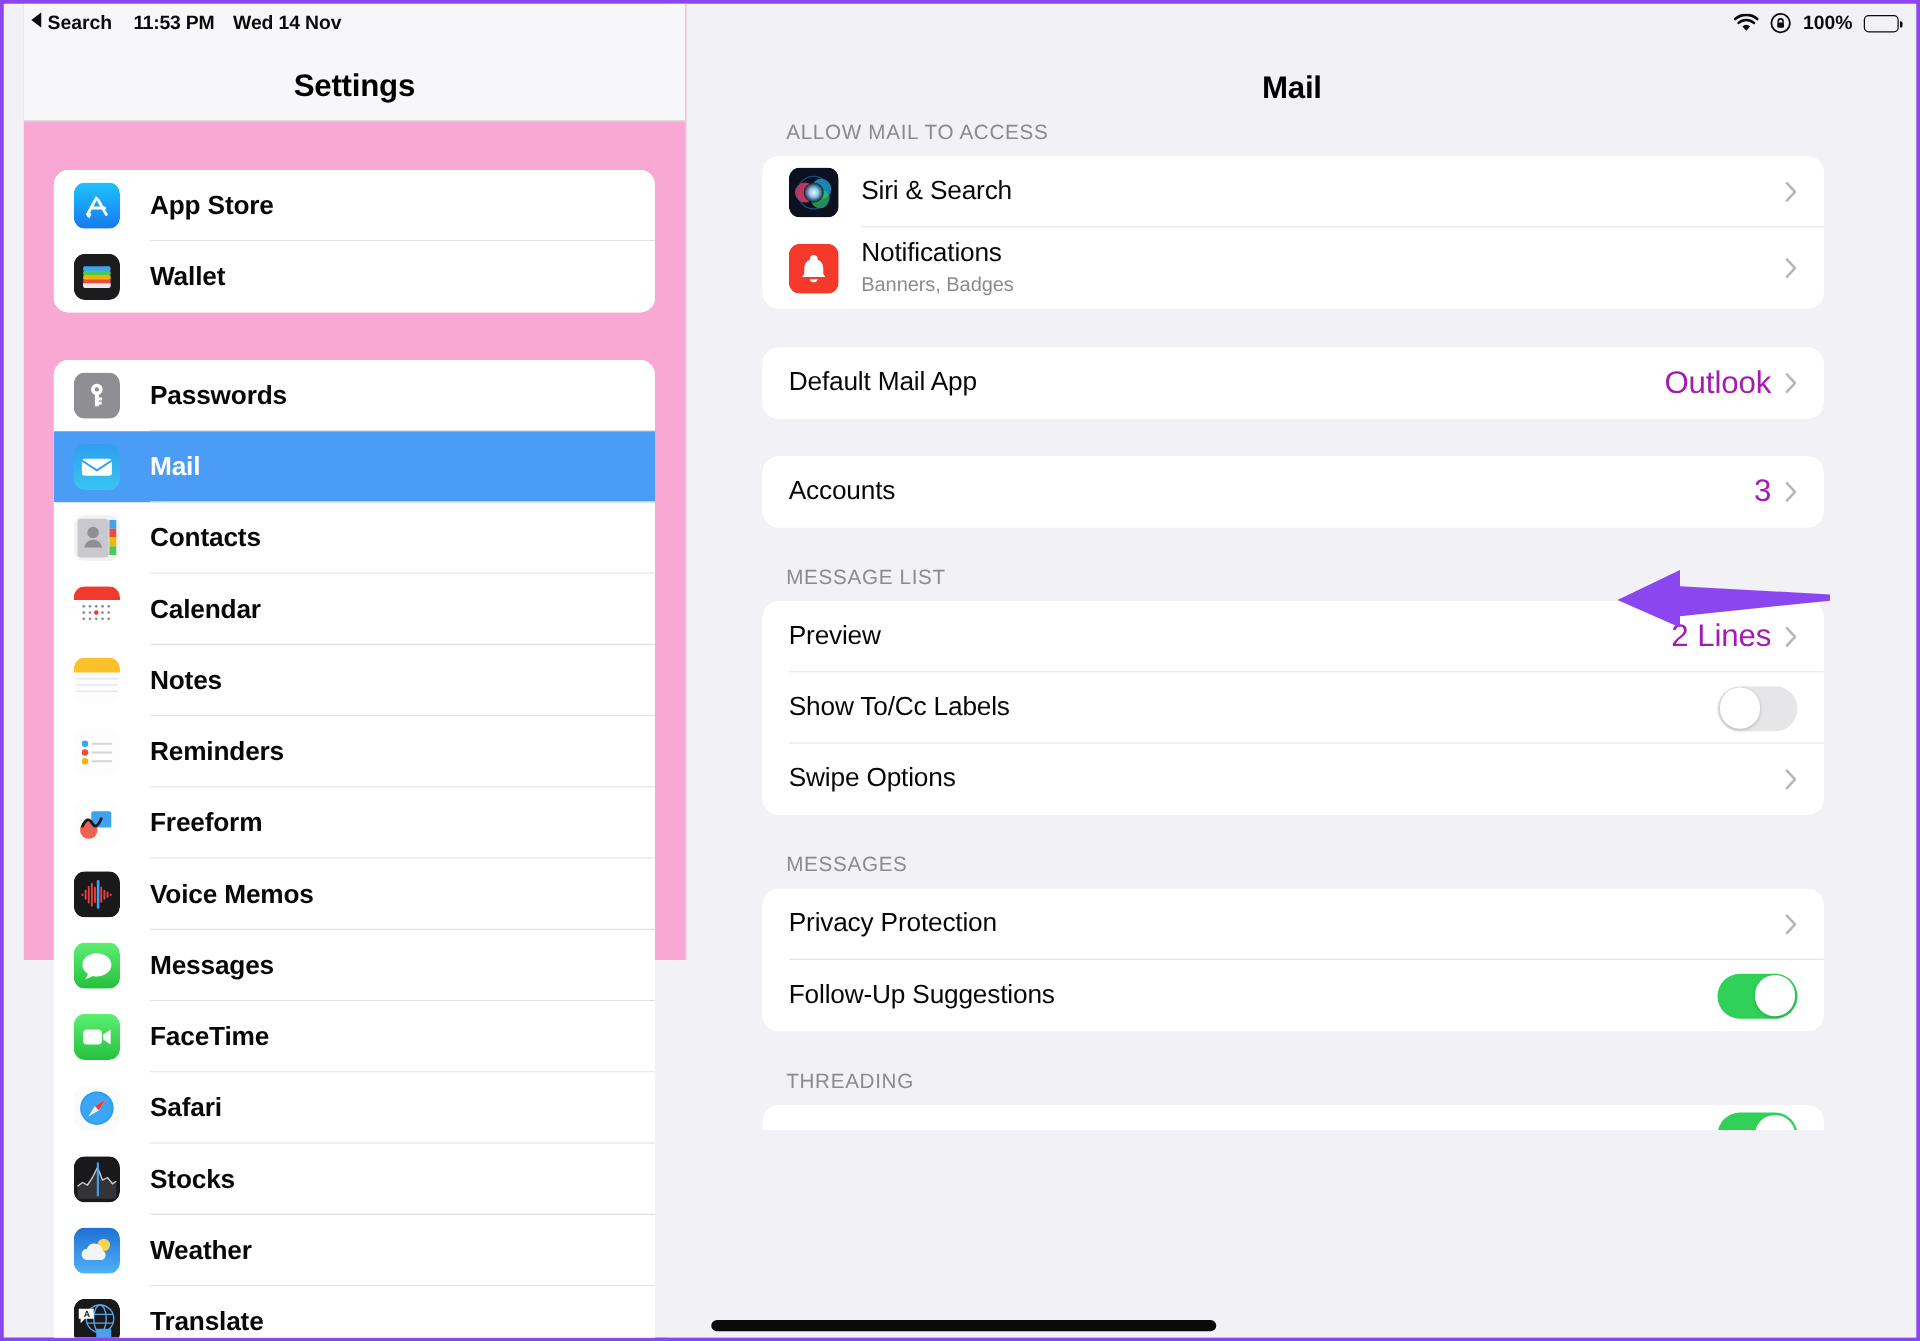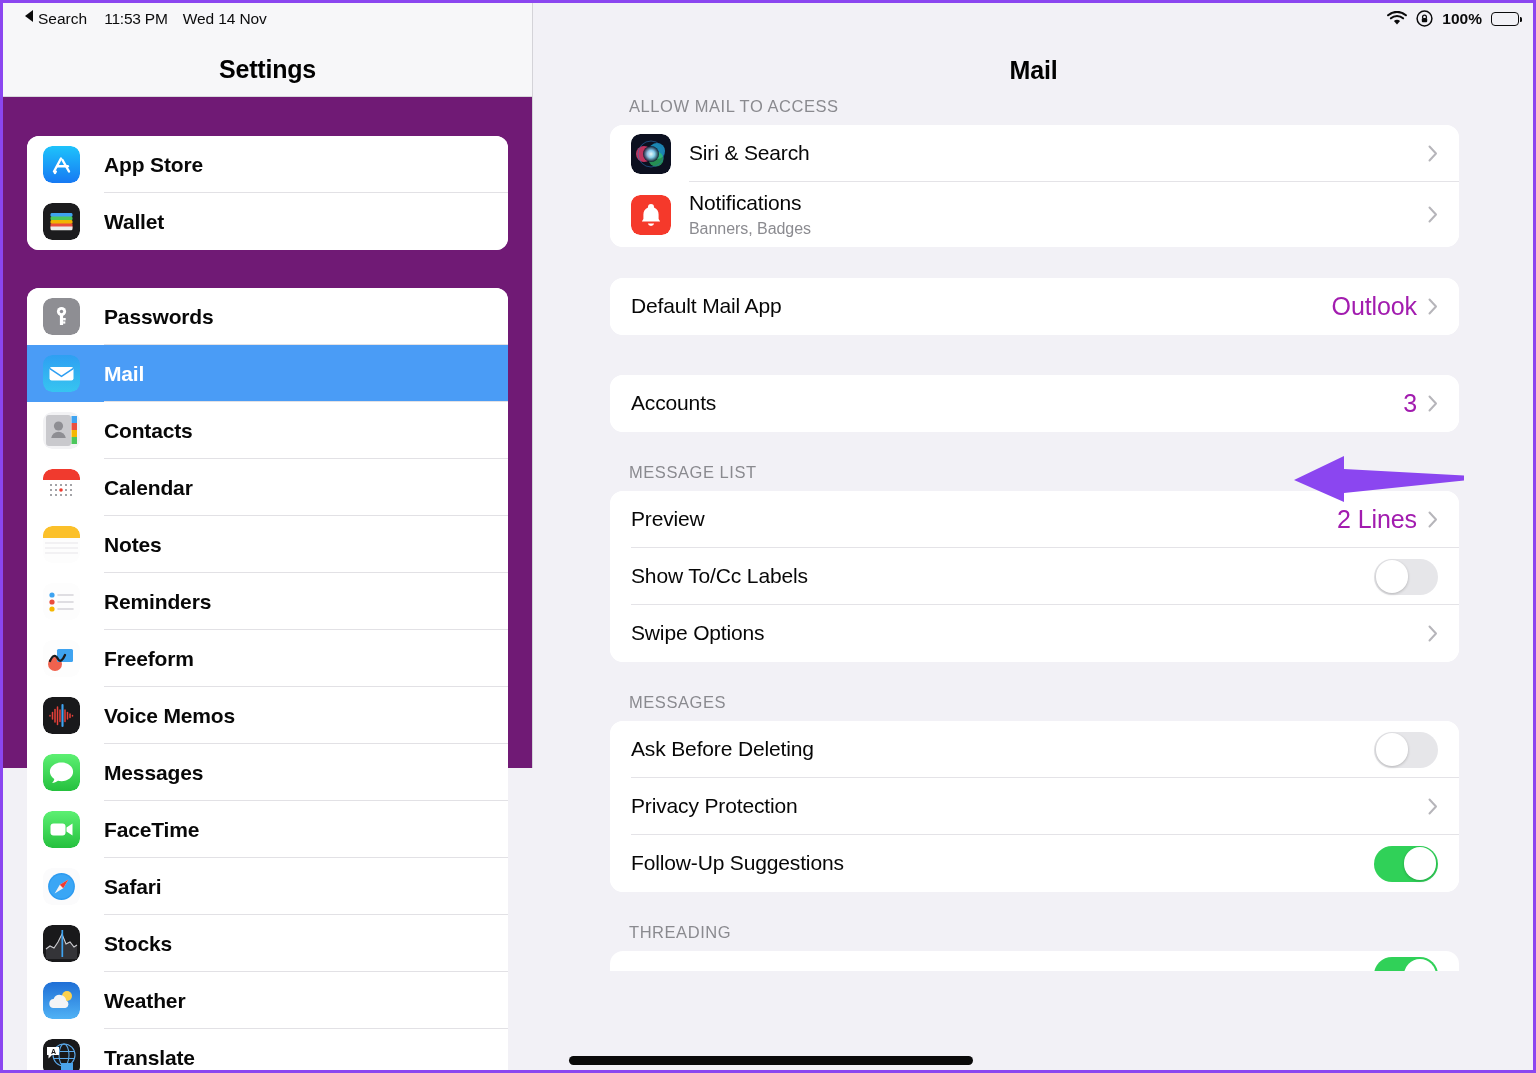--- a/index.html
+++ b/index.html
@@ -17,21 +17,21 @@
     overflow:hidden;
   }
 
   
   #statusbar {
     position:absolute; top:0; left:0; width:1530px; height:31px;
     display:flex; align-items:center; z-index:40;
   }
   .sb-left {
     display:flex; gap:0px;
-    margin-left:22px; font-size:15.5px; font-weight:400; color:#0b0b0c;
+    margin-left:22px; font-size:15.5px; font-weight:700; color:#0b0b0c;
   }
   .sb-back-tri {
     width:0;height:0;border-top:6px solid transparent;border-bottom:6px solid transparent;
     border-right:8px solid #0b0b0c; margin-right:5px; display:inline-block;
   }
   .sb-search-word { margin-right:17px; }
   .sb-time { margin-right:15px; letter-spacing:-0.2px;}
   .sb-date { letter-spacing:-0.1px;}
   .sb-right {
     position:absolute; right:14px; top:0; height:31px;
@@ -40,22 +40,22 @@
   }
   .wifi-ic { width:20px; height:15px; position:relative; }
   .rotlock-ic { width:17px; height:17px; }
   .batt { width:28px; height:14px; border:1.6px solid #0b0b0c; border-radius:4px; position:relative; padding:1.5px; }
   .batt::after { content:""; position:absolute; right:-4px; top:4px; width:2.2px; height:5px;
     background:#0b0b0c; border-radius:0 1.5px 1.5px 0; }
   .batt-fill { height:100%; background:#0b0b0c; border-radius:2px; }
 
   
   #sidebar {
-    position:absolute; left:0; top:0; width:530px; height:765px;
-    background:#701a75; border-right:1px solid #d4d3d8; z-index:10;
+    position:absolute; left:16px; top:0; width:530px; height:765px;
+    background:#f9a8d4; border-right:1px solid #d4d3d8; z-index:10;
   }
   #sidebar-head {
     height:94px; background:#f7f7f9;
     border-bottom:1px solid #d9d8dd;
     display:flex; align-items:flex-end; justify-content:center;
     padding-bottom:12px;
   }
   #sidebar-title { font-size:25px; font-weight:700; color:#010101; letter-spacing:-0.2px; }
   #sidebar-scroll { padding:0 24px; }
   .sb-group {
@@ -525,21 +525,21 @@
                 <svg width="10" height="17" viewBox="0 0 10 17">
                     <path d="M1.5 1.5 L8 8.5 L1.5 15.5" fill="none" stroke="#b6b5ba" stroke-width="2" stroke-linecap="round" stroke-linejoin="round"></path>
                   </svg>
               </span>
             </span>
 
           </div>
         </div>
       </div>
 
-      <div class="sec" style="margin-bottom:40px;">
+      <div class="sec" style="margin-bottom:30px;">
         <div class="card">
           <div class="row">
             <span class="row-texts">
               <span class="row-label">Default Mail App</span>
             </span>
             <span class="row-right">
               <span class="row-value">Outlook</span>
               <span class="chev">
                 <svg width="10" height="17" viewBox="0 0 10 17">
                     <path d="M1.5 1.5 L8 8.5 L1.5 15.5" fill="none" stroke="#b6b5ba" stroke-width="2" stroke-linecap="round" stroke-linejoin="round"></path>
@@ -612,31 +612,20 @@
 
           </div>
         </div>
       </div>
 
       <div class="sec">
         <div class="sec-head">Messages</div>
         <div class="card">
           <div class="row">
             <span class="row-texts">
-              <span class="row-label">Ask Before Deleting</span>
-            </span>
-            <span class="row-right">
-              <span class="toggle off">
-                  <span class="knob"></span>
-                </span>
-            </span>
-            <span class="rsep"></span>
-          </div>
-          <div class="row">
-            <span class="row-texts">
               <span class="row-label">Privacy Protection</span>
             </span>
             <span class="row-right">
               <span class="chev">
                 <svg width="10" height="17" viewBox="0 0 10 17">
                     <path d="M1.5 1.5 L8 8.5 L1.5 15.5" fill="none" stroke="#b6b5ba" stroke-width="2" stroke-linecap="round" stroke-linejoin="round"></path>
                   </svg>
               </span>
             </span>
             <span class="rsep"></span>

